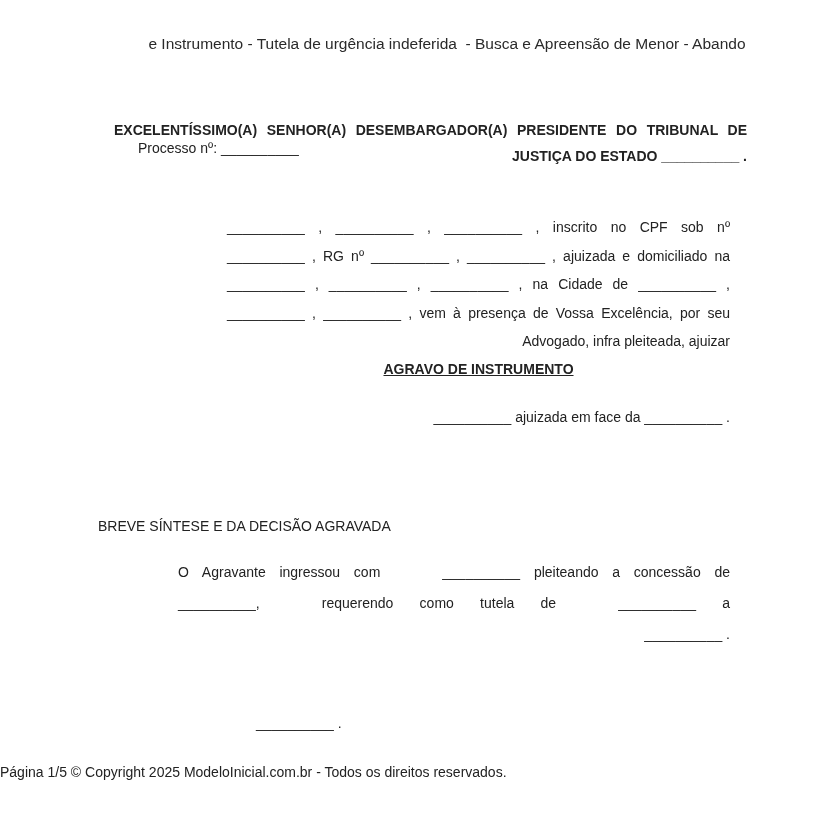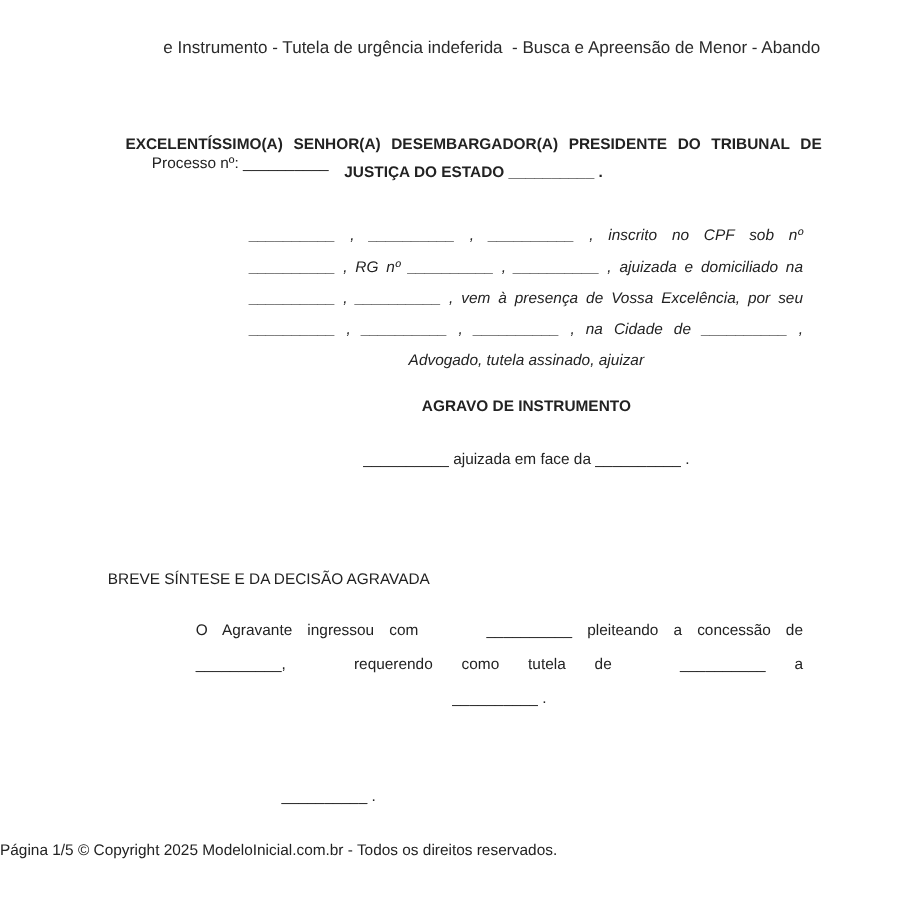--- a/index.html
+++ b/index.html
@@ -9,28 +9,28 @@
     height: 828px;
     background: #ffffff;
     overflow: hidden;
     font-family: "Liberation Sans", sans-serif;
     color: #222222;
     font-size: 14px;
   }
   .blk { position: absolute; font-size: 14px; color: #222222; }
   
   .jl { text-align: justify; text-align-last: justify; }
-  .ll { text-align: center; }
+  .ll { text-align: right; }
   .gap { display: inline-block; width: 62px; height: 1px; }
 
   .title-bar   { top: 35px;  left: 0;    width: 828px; text-align: center; white-space: nowrap; font-size: 15.5px; color: #2a2a2a; margin-left: 33px; }
   .addressing  { top: 73px;  left: 114px; width: 633px; line-height: 26px; font-weight: 700; margin-top: 44px; }
   .processo    { top: 140px; left: 98px; margin-left: 40px; }
-  .qualif      { top: 199px; left: 227px; width: 503px; line-height: 28.6px; font-style: italic; }
-  .piece-title { top: 361px; left: 227px; width: 503px; font-weight: 700; text-align: center; }
+  .qualif      { top: 213px; left: 227px; width: 503px; line-height: 28.6px; }
+  .piece-title { top: 361px; left: 227px; width: 503px; font-weight: 700; text-align: center; text-decoration: underline; }
   .emface      { top: 406px; left: 227px; width: 503px; line-height: 22.5px; }
   .section-h   { top: 518px; left: 98px;  font-weight: 400; }
   .agravante   { top: 557px; left: 178px; width: 552px; line-height: 31px; }
   .todavia     { top: 670px; left: 178px; }
   .quote       { top: 715px; left: 256px; }
   .page-footer { top: 764px; left: 0;    width: 828px; text-align: left; }
 </style>
 </head>
 <body>
 
@@ -41,23 +41,23 @@
   <div class="blk addressing">
       <div class="jl">EXCELENTÍSSIMO(A) SENHOR(A) DESEMBARGADOR(A) PRESIDENTE DO TRIBUNAL DE</div>
       <div class="ll">JUSTIÇA DO ESTADO __________ .</div>
     </div>
 
   <div class="blk processo">Processo nº: __________</div>
 
   <div class="blk qualif">
       <div class="jl">__________ , __________ , __________ , inscrito no CPF sob nº</div>
       <div class="jl">__________ , RG nº __________ , __________ , ajuizada e domiciliado na</div>
+      <div class="jl">__________ , __________ , __________ , na Cidade de __________ ,</div>
       <div class="jl">__________ , __________ , vem à presença de Vossa Excelência, por seu</div>
-      <div class="jl">__________ , __________ , __________ , na Cidade de __________ ,</div>
-      <div class="ll">Advogado, tutela assinado, ajuizar</div>
+      <div class="ll">Advogado, infra pleiteada, ajuizar</div>
     </div>
 
   <div class="blk piece-title">AGRAVO DE INSTRUMENTO</div>
 
   <div class="blk emface">
       <div class="ll">__________ ajuizada em face da __________ .</div>
     </div>
 
   <div class="blk section-h">BREVE SÍNTESE E DA DECISÃO AGRAVADA</div>
 

